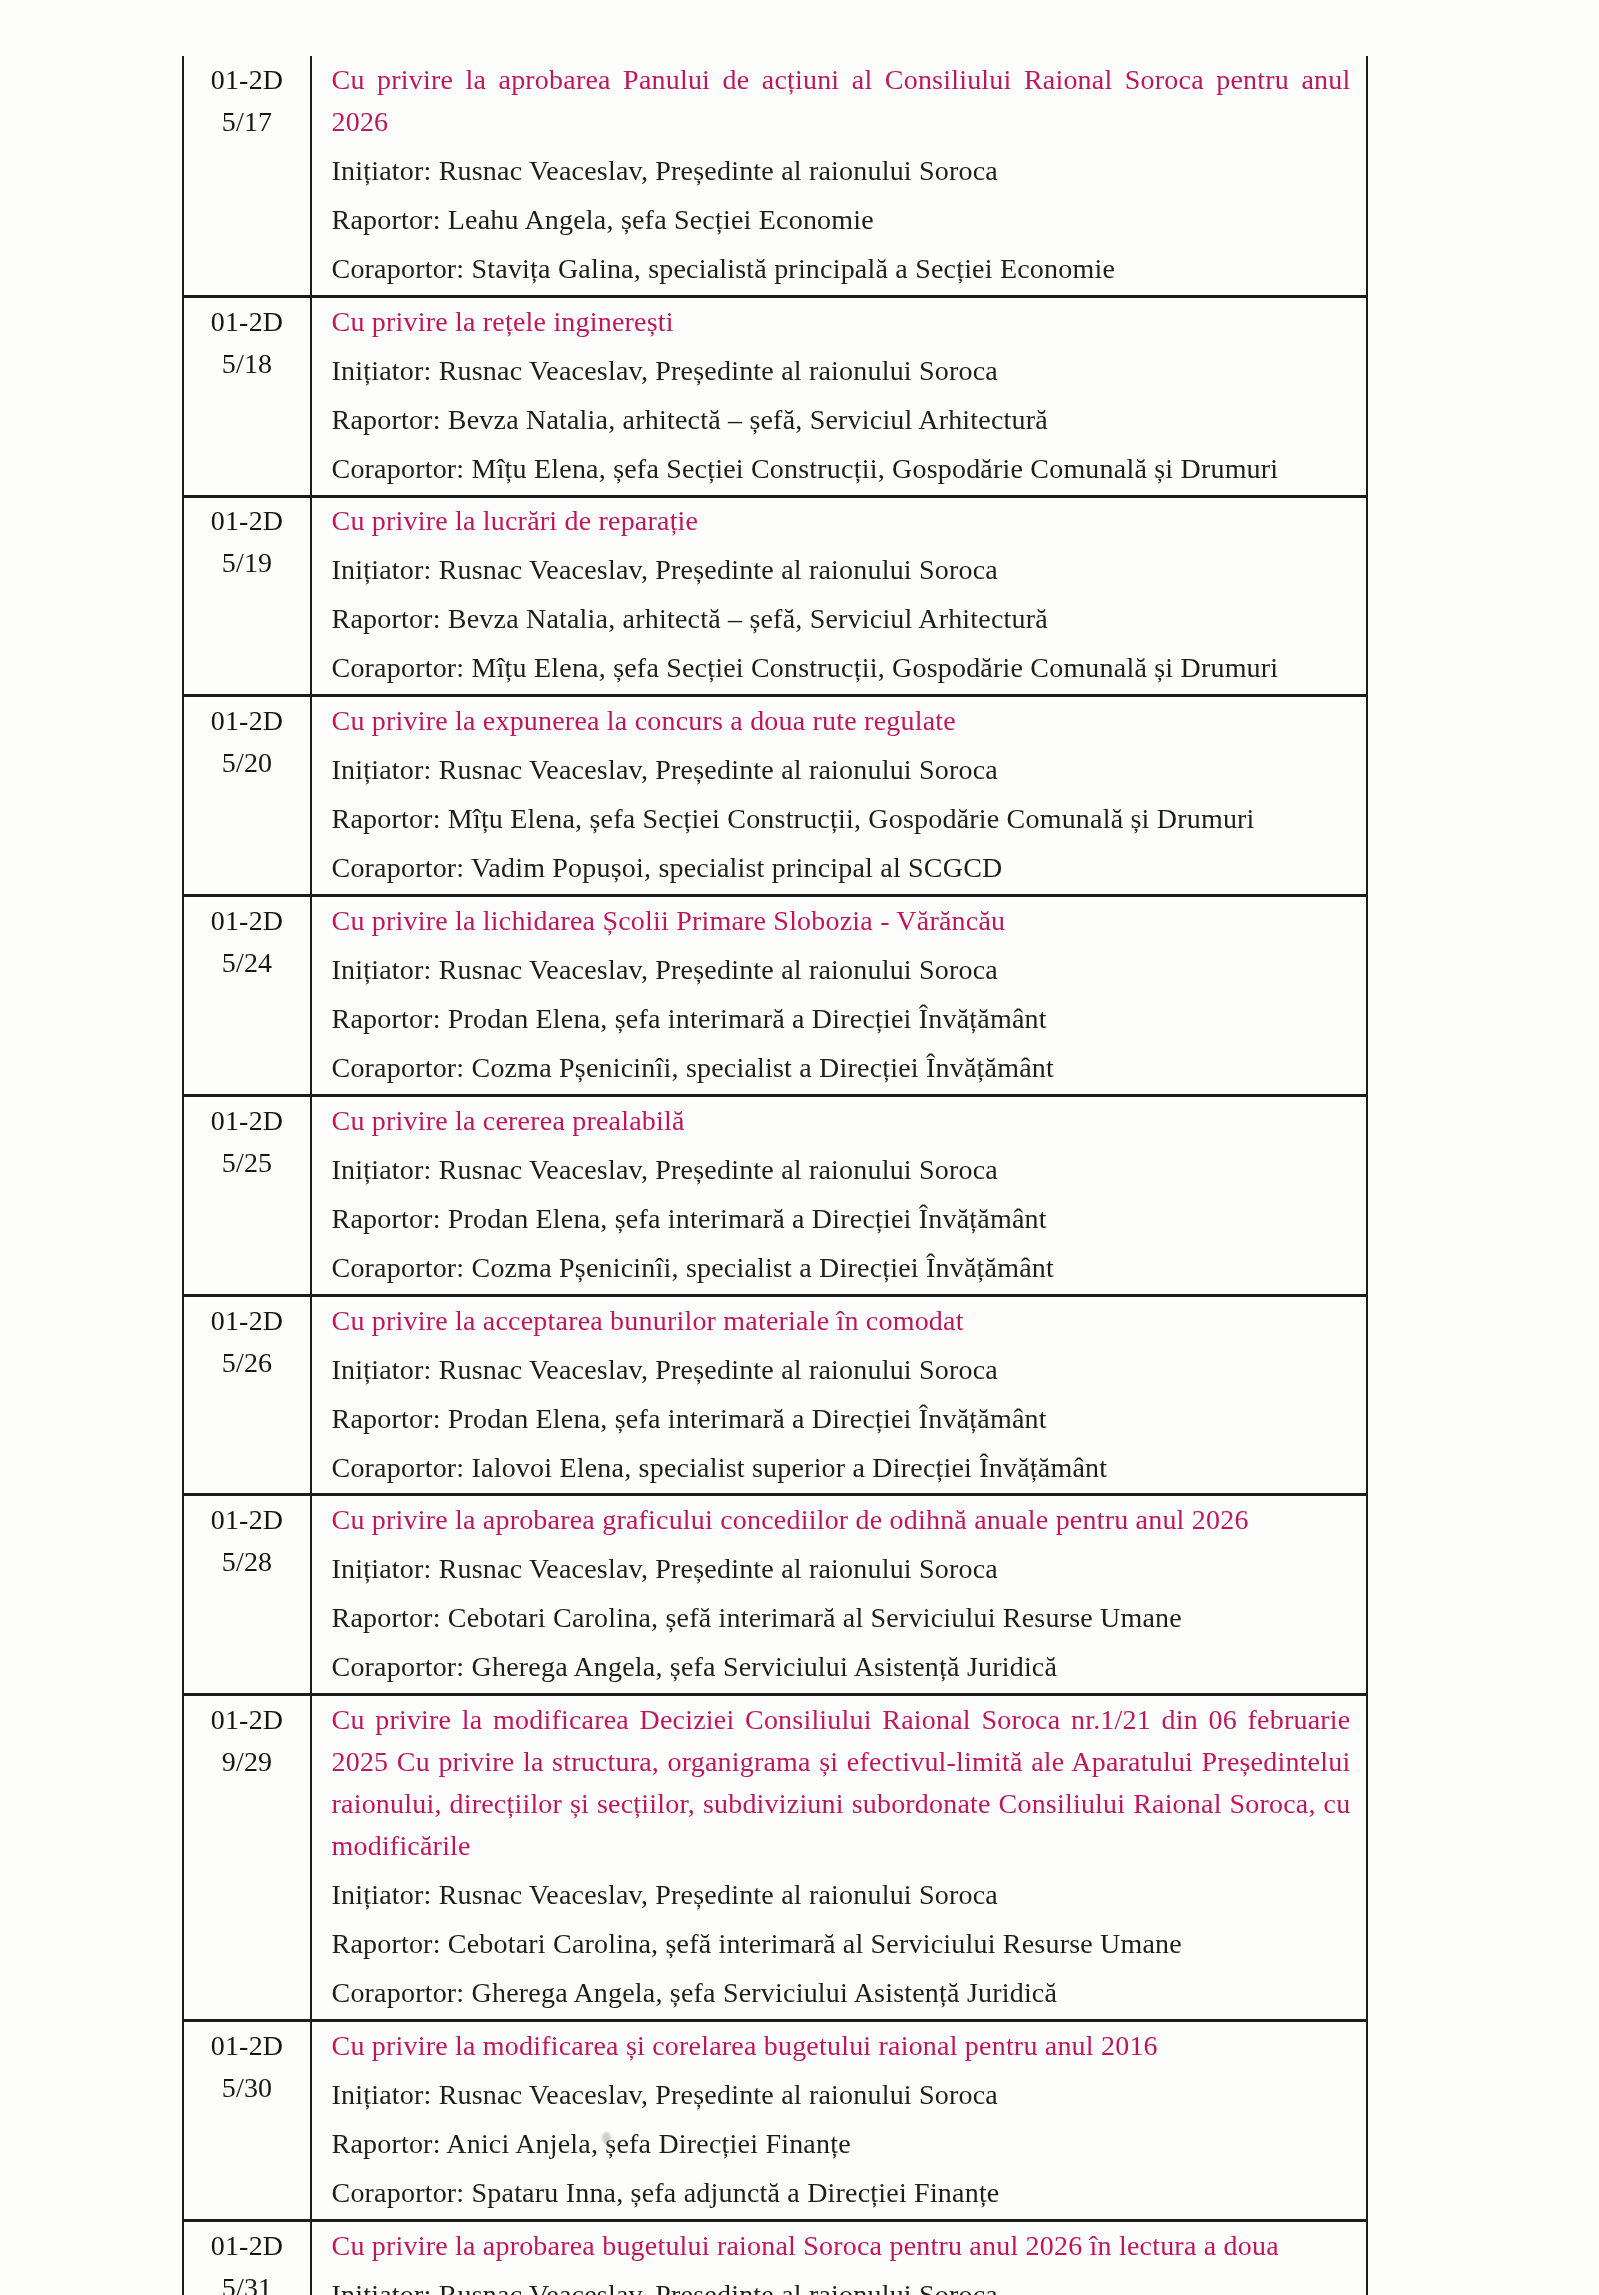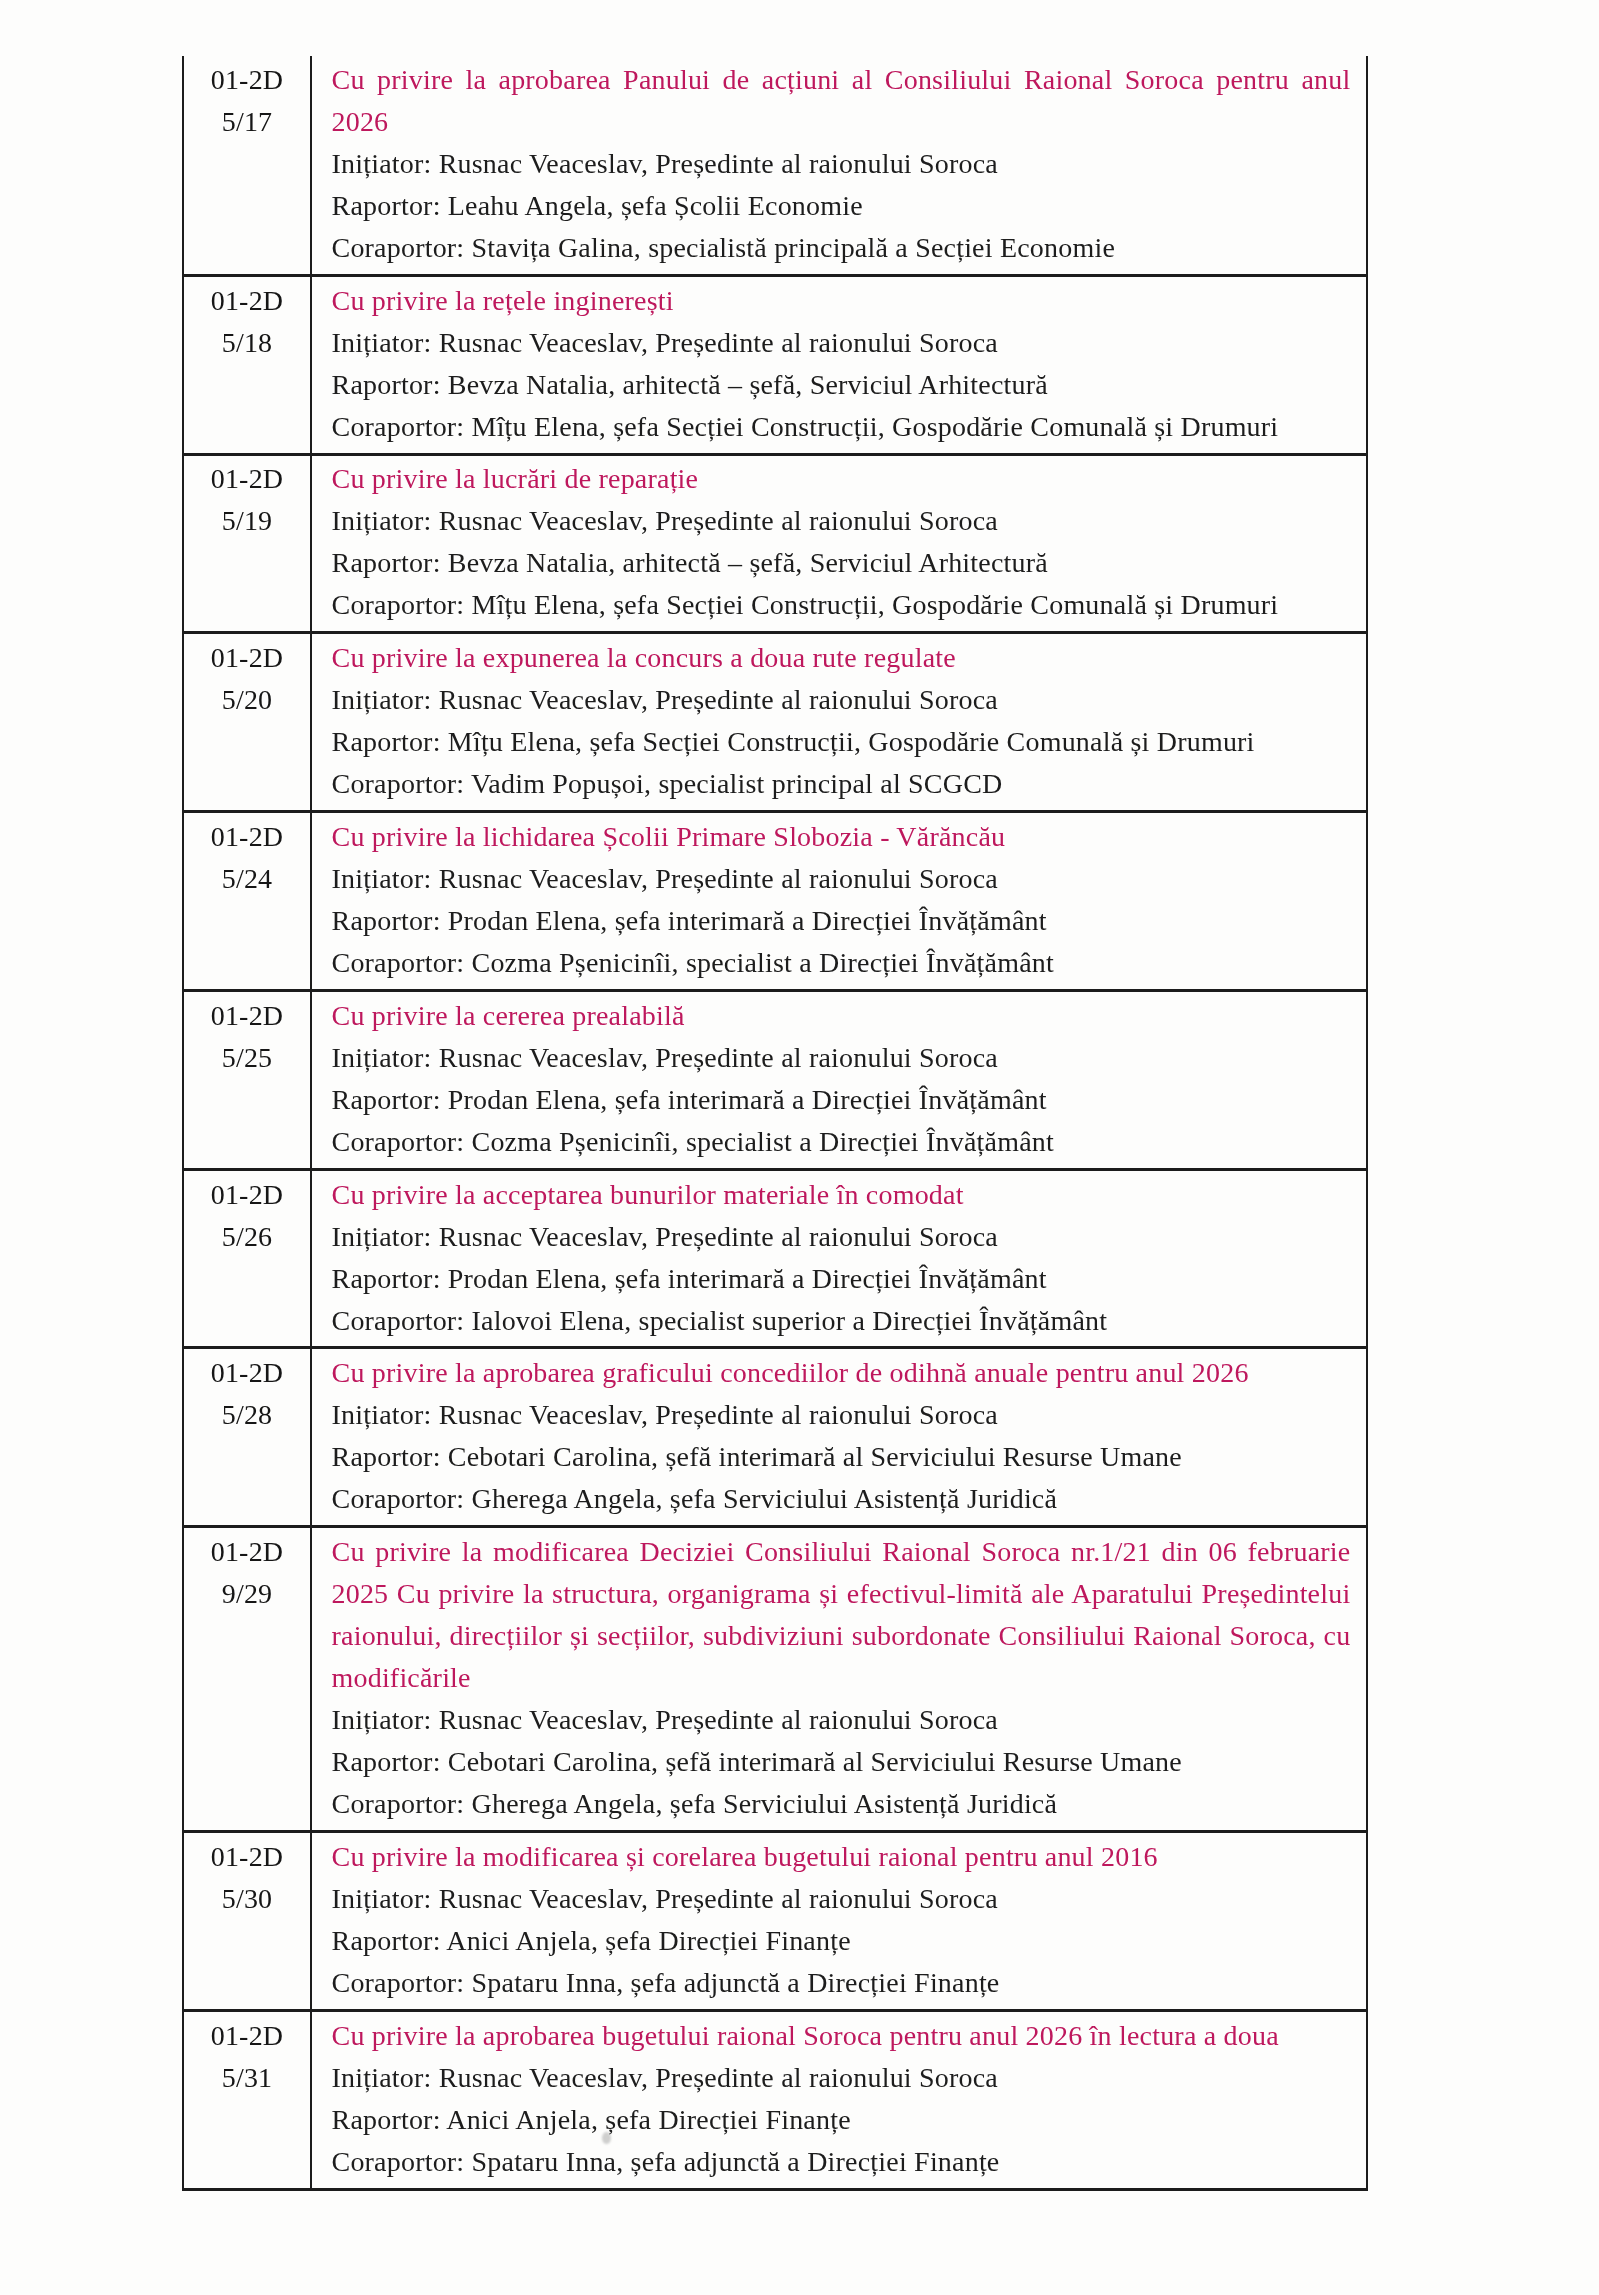--- a/index.html
+++ b/index.html
@@ -29,21 +29,21 @@
   }
   td { border-bottom: 3.9px solid #1c1c1c; vertical-align: top; }
   td.c1 {
     width: 128px;
     border-right: 2.9px solid #1c1c1c;
     text-align: center;
     padding-top: 2.9px;
   }
   td.c2 { padding: 2.9px 15.6px 4.9px 19.5px; }
   .title { text-align: justify; color: #be185d; }
-  .line  { color: #1d1d1d; }
+  .line  { color: #1d1d1d; margin-top: 7px; }
   .code, .num { color: #161616; }
   .speck {
     position: absolute;
     left: 602px; top: 2132px;
     width: 8.8px; height: 11.7px;
     background: rgba(150,150,150,0.45);
     border-radius: 50%;
     filter: blur(1px);
   }
 </style>
@@ -54,21 +54,21 @@
   <table class="agenda">
     <tbody>
   <tr>
     <td class="c1">
       <div class="code">01-2D</div>
       <div class="num">5/17</div>
     </td>
     <td class="c2">
       <p class="title">Cu privire la aprobarea Panului de acțiuni al Consiliului Raional Soroca pentru anul 2026</p>
       <p class="line">Inițiator: Rusnac Veaceslav, Președinte al raionului Soroca</p>
-      <p class="line">Raportor: Leahu Angela, șefa Școlii Economie</p>
+      <p class="line">Raportor: Leahu Angela, șefa Secției Economie</p>
       <p class="line">Coraportor: Stavița Galina, specialistă principală a Secției Economie</p>
     </td>
   </tr>
 
   <tr>
     <td class="c1">
       <div class="code">01-2D</div>
       <div class="num">5/18</div>
     </td>
     <td class="c2">

